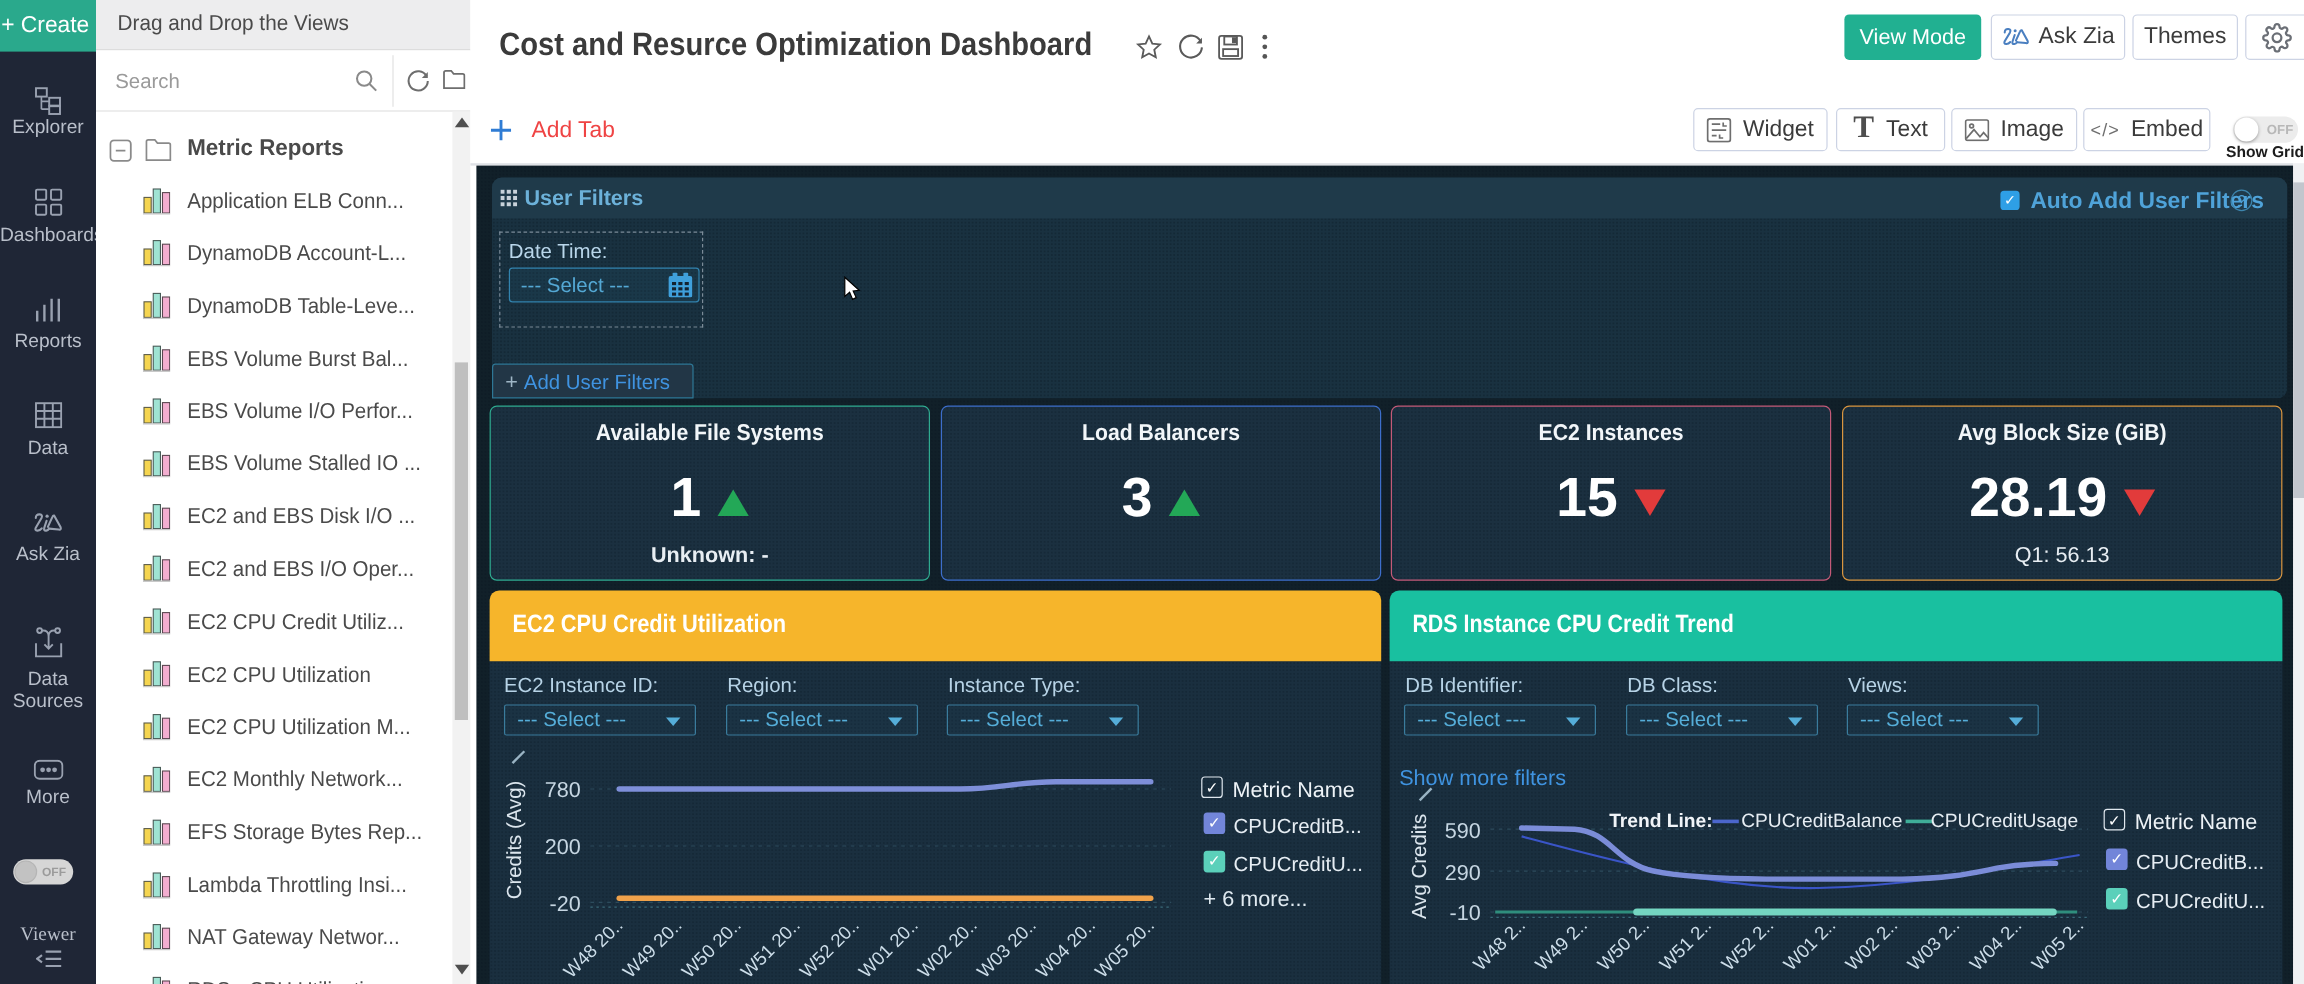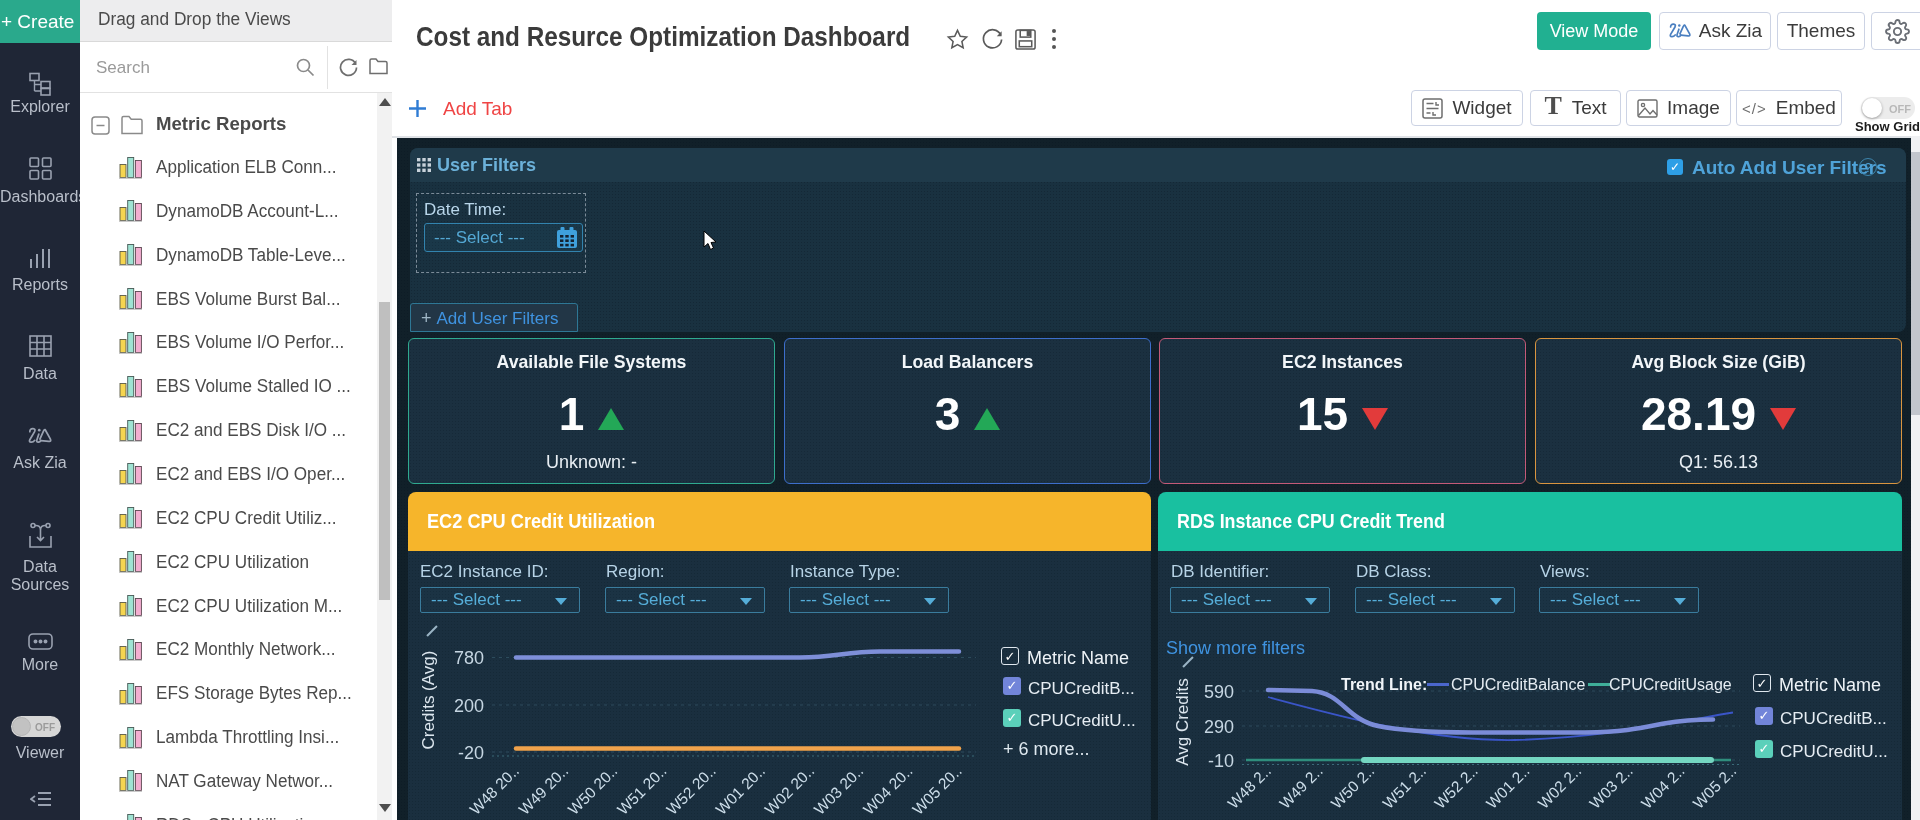--- a/index.html
+++ b/index.html
@@ -72,21 +72,21 @@
 <svg class="abs" style="left:28px;top:633px;" width="25" height="17" viewBox="0 0 25 17" fill="none" stroke="#99a1b0" stroke-width="1.6">
   <rect x="1" y="1" width="23" height="15" rx="4"></rect>
   <circle cx="7.5" cy="8.5" r="1.2" fill="#99a1b0"></circle>
       <circle cx="12.5" cy="8.5" r="1.2" fill="#99a1b0"></circle>
   <circle cx="17.5" cy="8.5" r="1.2" fill="#99a1b0"></circle>
 </svg>
 <div class="abs nav-label" style="left:0;top:656px;">More</div>
 <div class="abs" style="left:11px;top:716px;width:50px;height:21px;border-radius:11px;background:#d6d6d6;"></div>
 <div class="abs" style="left:12px;top:717px;width:19px;height:19px;border-radius:50%;background:#c2c2c2;border:1px solid #b5b5b5;"></div>
 <div class="abs" style="left:35px;top:722px;color:#9b9b9b;font-size:10px;font-weight:bold;">OFF</div>
-<div class="abs nav-label" style="left:0;top:744px;">Viewer</div>
+<div class="abs nav-label" style="left:0;top:770px;font-family:Liberation Serif, serif;">Viewer</div>
 <svg class="abs" style="left:30px;top:791px;" width="22" height="16" viewBox="0 0 22 16" fill="none" stroke="#99a1b0" stroke-width="1.8">
   <path d="M8 2h13M8 8h13M8 14h13M5 5 L1 8 L5 11"></path>
 </svg>
 
 <div class="abs" style="left:80px;top:0;width:312px;height:820px;background:#fff;"></div>
 <div class="abs" style="left:80px;top:0;width:312px;height:42px;background:#ededee;border-bottom:1px solid #d9d9d9;"></div>
 <div class="abs" style="left:98px;top:9px;color:#4a4a4a;font-size:18px;transform:scaleX(0.96);transform-origin:0 0;">Drag and Drop the Views</div>
 
 <div class="abs" style="left:80px;top:42px;width:312px;height:51px;background:#fff;border-bottom:1px solid #e2e2e2;"></div>
 <div class="abs" style="left:96px;top:58px;color:#9a9a9a;font-size:17px;">Search</div>
@@ -324,21 +324,21 @@
         <rect x="8.3" y="16.8" width="3.4" height="2.6"></rect>
         <rect x="13.6" y="16.8" width="3.4" height="2.6"></rect>
       </g>
 </svg>
 
 <div class="abs" style="left:410px;top:303px;width:168px;height:29px;background:#223646;border:1px solid #2e7795;border-radius:3px 3px 0 0;"></div>
 <div class="abs" style="left:421px;top:308px;color:#9fb6c6;font-size:18px;">+ <span style="color:#3f93e0;font-size:17px;">Add User Filters</span></div>
 <div class="abs" style="left:408px;top:338px;width:367px;height:146px;background:#1b3040;background-image:radial-gradient(rgba(12,28,40,0.35) 0.8px, transparent 1px);background-size:3px 3px;border:1px solid #2faa90;border-radius:6px;"></div>
 <div class="abs" style="left:408px;top:351px;width:367px;text-align:center;color:#f2f6f9;font-size:19px;font-weight:bold;transform:scaleX(0.93);">Available File Systems</div>
 <div class="abs" style="left:408px;top:388px;width:367px;text-align:center;color:#fff;font-size:46px;font-weight:bold;line-height:52px;">1<span style="display:inline-block;width:0;height:0;border-left:13px solid transparent;border-right:13px solid transparent;border-bottom:22px solid #23a857;margin-left:14px;"></span></div>
-<div class="abs" style="left:408px;top:452px;width:367px;text-align:center;color:#e8eef3;font-size:18px;">Unknown: -</div>
+<div class="abs" style="left:408px;top:452px;width:367px;text-align:center;color:#e8eef3;font-size:18px;font-weight:bold;">Unknown: -</div>
 <div class="abs" style="left:784px;top:338px;width:367px;height:146px;background:#1b3040;background-image:radial-gradient(rgba(12,28,40,0.35) 0.8px, transparent 1px);background-size:3px 3px;border:1px solid #3d6ecb;border-radius:6px;"></div>
 <div class="abs" style="left:784px;top:351px;width:367px;text-align:center;color:#f2f6f9;font-size:19px;font-weight:bold;transform:scaleX(0.93);">Load Balancers</div>
 <div class="abs" style="left:784px;top:388px;width:367px;text-align:center;color:#fff;font-size:46px;font-weight:bold;line-height:52px;">3<span style="display:inline-block;width:0;height:0;border-left:13px solid transparent;border-right:13px solid transparent;border-bottom:22px solid #23a857;margin-left:14px;"></span></div>
 <div class="abs" style="left:1159px;top:338px;width:367px;height:146px;background:#1b3040;background-image:radial-gradient(rgba(12,28,40,0.35) 0.8px, transparent 1px);background-size:3px 3px;border:1px solid #c45a78;border-radius:6px;"></div>
 <div class="abs" style="left:1159px;top:351px;width:367px;text-align:center;color:#f2f6f9;font-size:19px;font-weight:bold;transform:scaleX(0.93);">EC2 Instances</div>
 <div class="abs" style="left:1159px;top:388px;width:367px;text-align:center;color:#fff;font-size:46px;font-weight:bold;line-height:52px;">15<span style="display:inline-block;width:0;height:0;border-left:13px solid transparent;border-right:13px solid transparent;border-top:22px solid #e23b3b;margin-left:14px;"></span></div>
 <div class="abs" style="left:1535px;top:338px;width:367px;height:146px;background:#1b3040;background-image:radial-gradient(rgba(12,28,40,0.35) 0.8px, transparent 1px);background-size:3px 3px;border:1px solid #d9953f;border-radius:6px;"></div>
 <div class="abs" style="left:1535px;top:351px;width:367px;text-align:center;color:#f2f6f9;font-size:19px;font-weight:bold;transform:scaleX(0.93);">Avg Block Size (GiB)</div>
 <div class="abs" style="left:1535px;top:388px;width:367px;text-align:center;color:#fff;font-size:46px;font-weight:bold;line-height:52px;">28.19<span style="display:inline-block;width:0;height:0;border-left:13px solid transparent;border-right:13px solid transparent;border-top:22px solid #e23b3b;margin-left:14px;"></span></div>
 <div class="abs" style="left:1535px;top:452px;width:367px;text-align:center;color:#e8eef3;font-size:18px;">Q1: 56.13</div>

